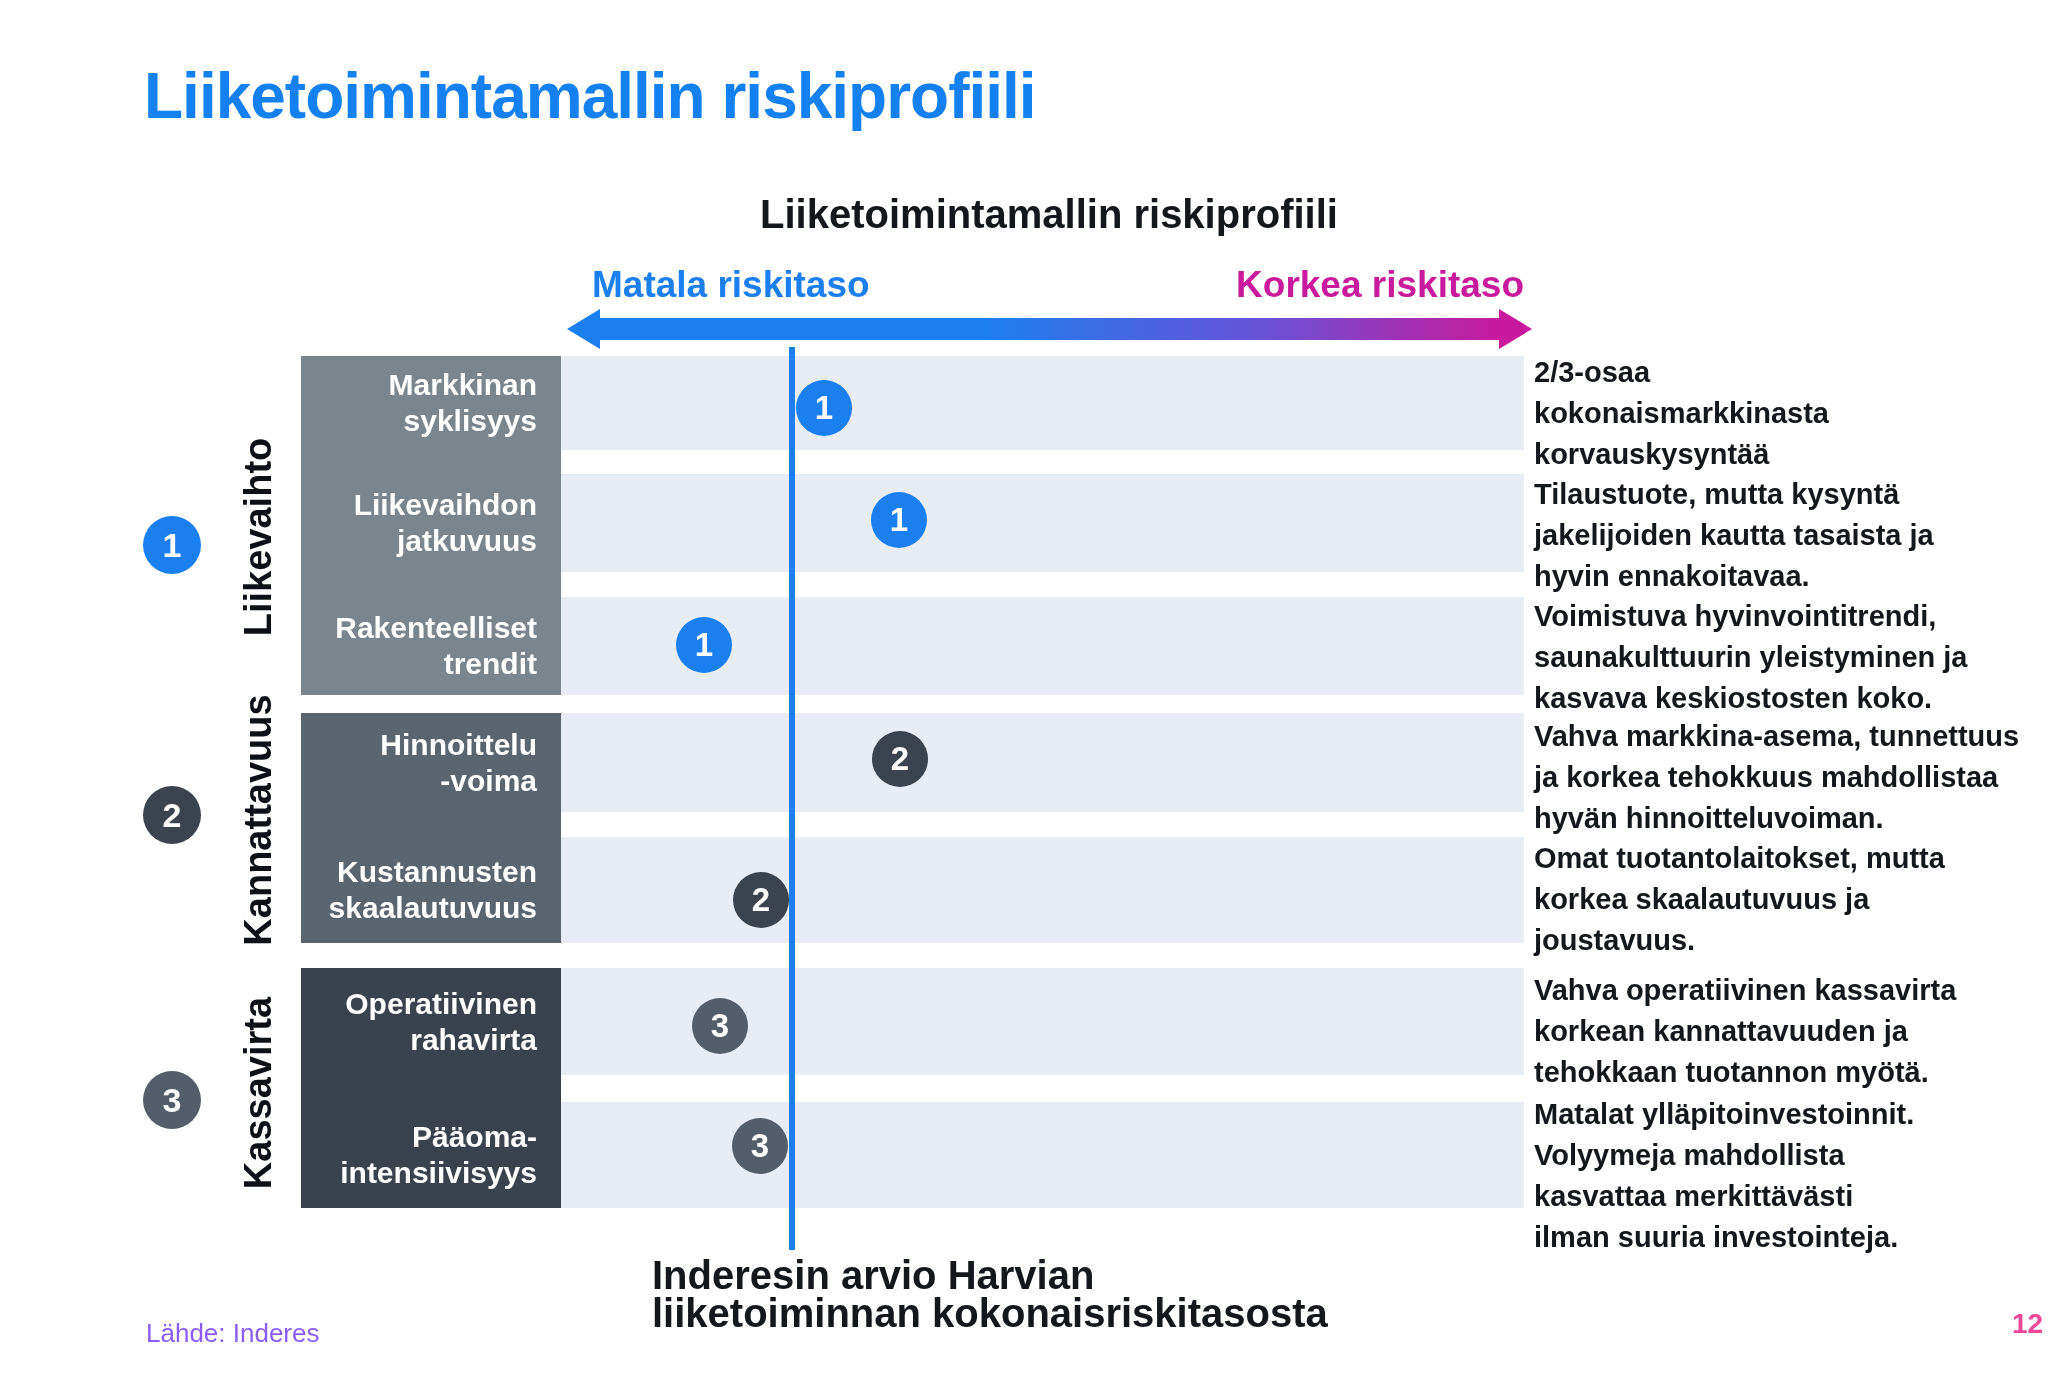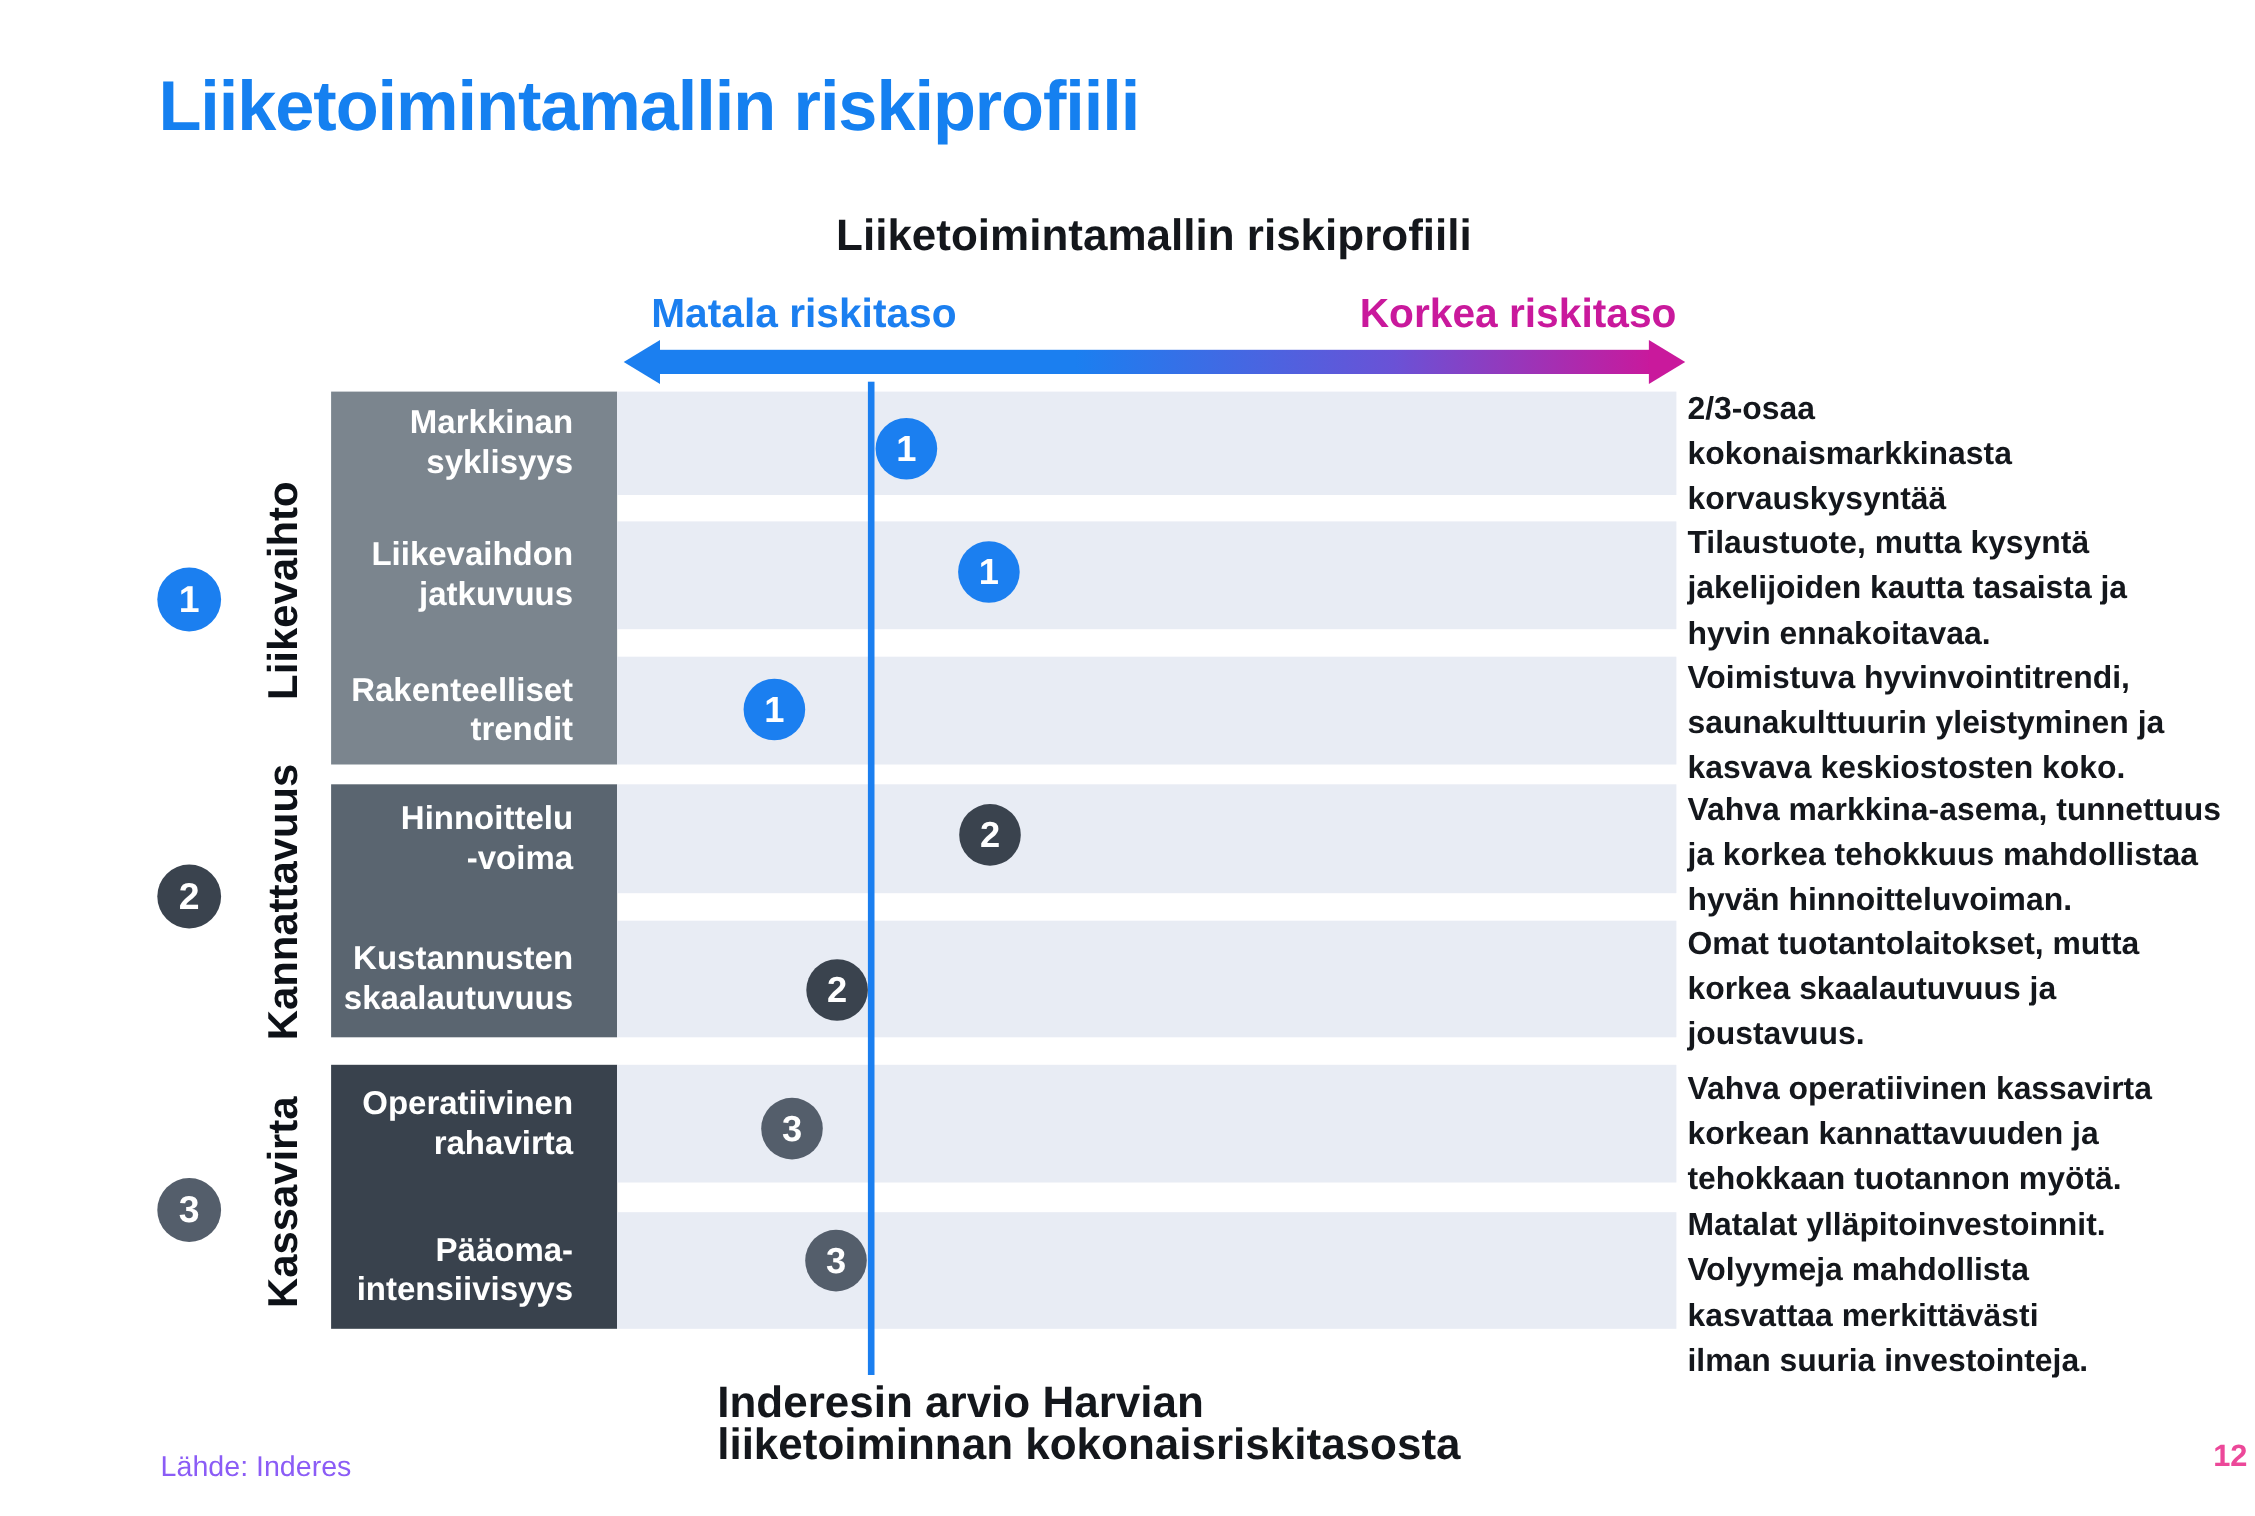--- a/index.html
+++ b/index.html
@@ -30,21 +30,21 @@
   .group-box.g1{top:356px;height:339px;background:#7B858E;}
   .group-box.g2{top:713px;height:230px;background:#5A6570;}
   .group-box.g3{top:968px;height:240px;background:#39424D;}
 
   .row-track{position:absolute;left:517px;width:963px;background:#E8ECF4;}
   .rt1{top:356px;height:94px;} .rt2{top:474px;height:98px;} .rt3{top:597px;height:98px;}
   .rt4{top:713px;height:99px;} .rt5{top:837px;height:106px;} .rt6{top:968px;height:107px;}
   .rt7{top:1102px;height:106px;}
 
   .row-label{position:absolute;left:257px;width:260px;display:flex;align-items:center;
-             justify-content:flex-end;padding-right:40px;box-sizing:border-box;color:#ffffff;
+             justify-content:flex-end;padding-right:24px;box-sizing:border-box;color:#ffffff;
              font-weight:700;font-size:30px;line-height:36px;text-align:right;white-space:pre-line;}
   .rl1{top:356px;height:94px;} .rl2{top:474px;height:98px;} .rl3{top:597px;height:98px;}
   .rl4{top:713px;height:99px;} .rl5{top:837px;height:106px;} .rl6{top:968px;height:107px;}
   .rl7{top:1102px;height:106px;}
 
   .marker{position:absolute;width:56px;height:56px;border-radius:50%;display:flex;
           align-items:center;justify-content:center;color:#ffffff;font-size:33px;font-weight:700;
           z-index:4;}
   .marker.c1{background:#1B7FF0;} .marker.c2{background:#3A434E;} .marker.c3{background:#545E6B;}
   .mk1{left:752px;top:380px;} .mk2{left:827px;top:492px;} .mk3{left:632px;top:617px;}

